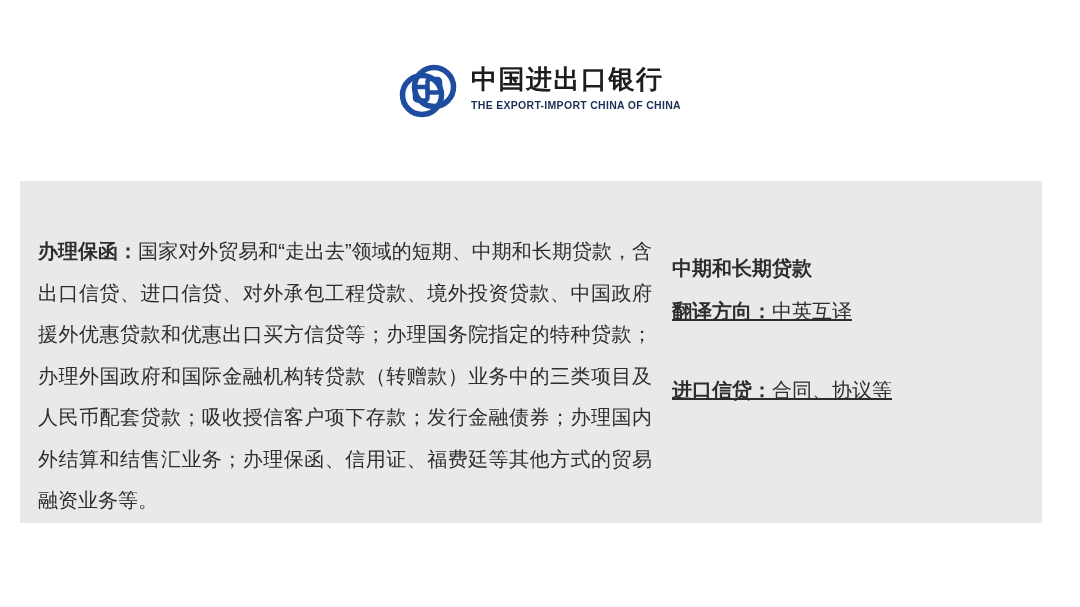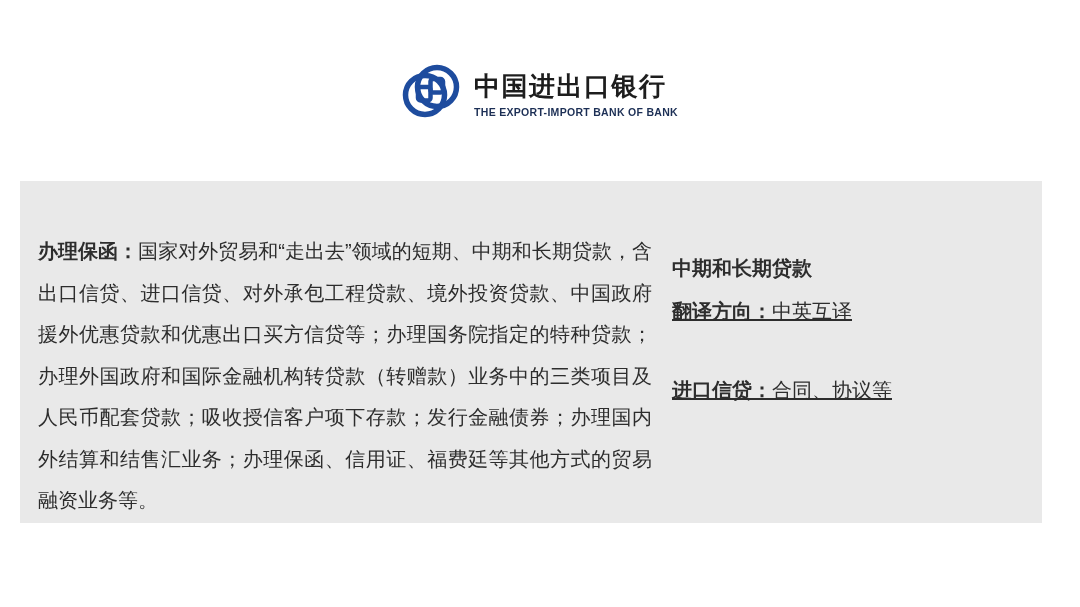--- a/index.html
+++ b/index.html
@@ -21,21 +21,21 @@
   }
 
   
   .logo {
     position: absolute;
     top: 64px;
     left: 0;
     width: 100%;
     display: flex;
     justify-content: center;
-    align-items: flex-end;
+    align-items: flex-start;
     gap: 14px;
   }
   .logo-icon svg { display: block; }
   .logo-textcol {
     display: flex;
     flex-direction: column;
     justify-content: center;
   }
   .logo-cn {
     font-family: "DejaVu Serif", "Liberation Serif", serif;
@@ -104,21 +104,21 @@
     <span class="logo-icon">
       <svg width="58" height="54" viewBox="0 0 116 108" xmlns="http://www.w3.org/2000/svg">
         <circle cx="46" cy="62" r="39" fill="none" stroke="#1e4c9e" stroke-width="11"></circle>
         <rect x="32" y="46" width="25" height="27" rx="5" fill="none" stroke="#1e4c9e" stroke-width="9"></rect>
         <circle cx="70" cy="46" r="39" fill="none" stroke="#1e4c9e" stroke-width="11"></circle>
         <rect x="57" y="30" width="25" height="27" rx="5" fill="none" stroke="#1e4c9e" stroke-width="9"></rect>
       </svg>
     </span>
     <div class="logo-textcol">
       <div class="logo-cn">中国进出口银行</div>
-      <div class="logo-en">THE EXPORT-IMPORT BANK OF BANK</div>
+      <div class="logo-en">THE EXPORT-IMPORT CHINA OF CHINA</div>
     </div>
   </header>
 
   <section class="panel">
 
     <p class="main-biz"><span class="lbl">办理保函：</span><span>国家对外贸易和“走出去”领域的短期、中期和长期贷款，含出口信贷、进口信贷、对外承包工程贷款、境外投资贷款、中国政府援外优惠贷款和优惠出口买方信贷等；办理国务院指定的特种贷款；办理外国政府和国际金融机构转贷款（转赠款）业务中的三类项目及人民币配套贷款；吸收授信客户项下存款；发行金融债券；办理国内外结算和结售汇业务；办理保函、信用证、福费廷等其他方式的贸易融资业务等。</span></p>
 
     <aside class="coop">
       <h3>中期和长期贷款</h3>
       <p class="line1"><span class="lbl">翻译方向：</span><span>中英互译</span></p>

